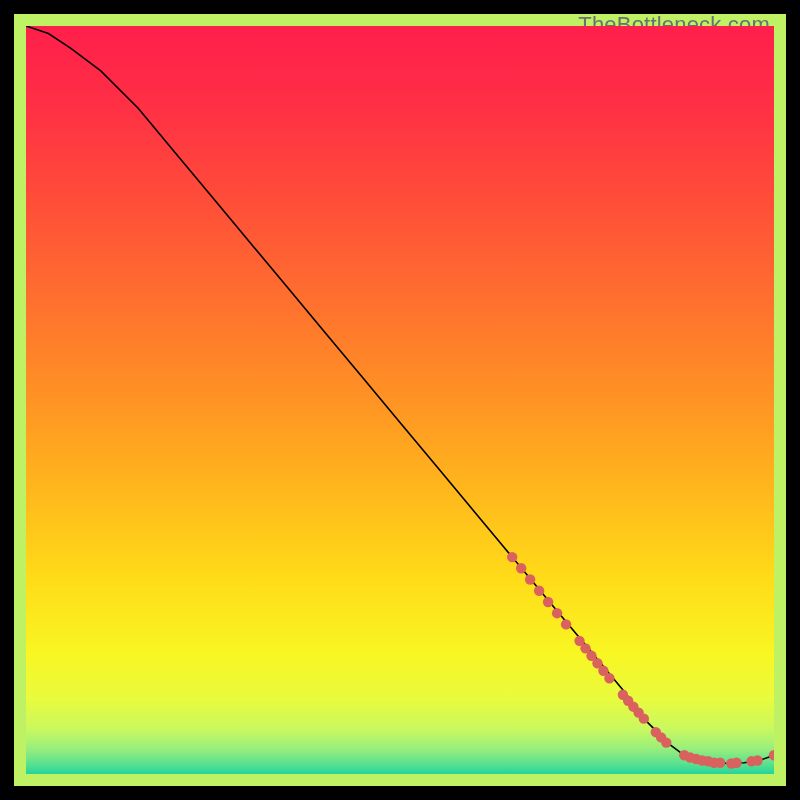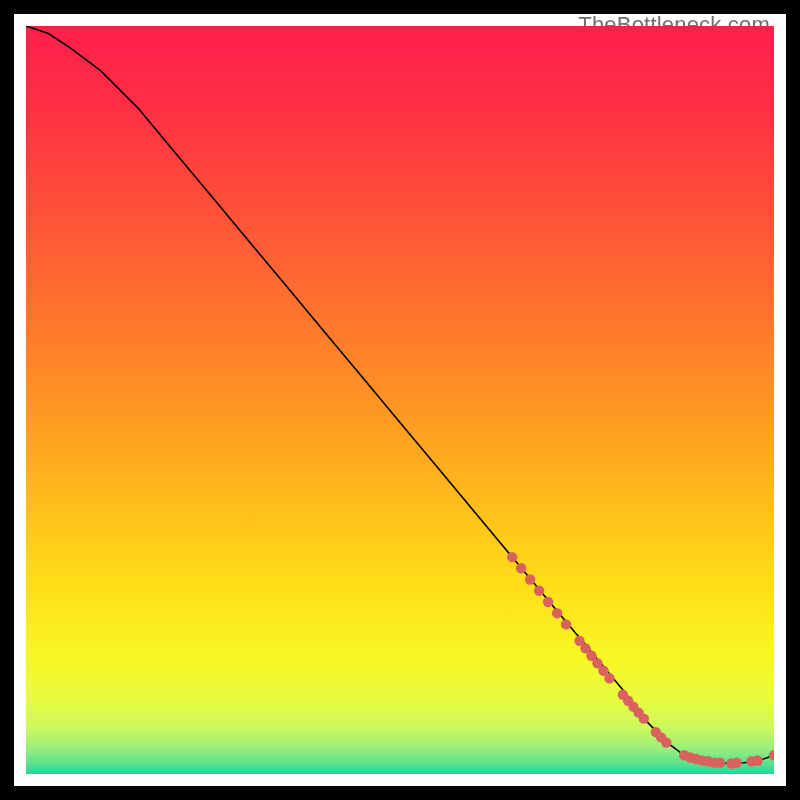--- a/index.html
+++ b/index.html
@@ -10,21 +10,21 @@
     background: #000000;
     overflow: hidden;
     font-family: Arial, Helvetica, sans-serif;
   }
   .frame {
     position: absolute;
     left: 14px;
     top: 14px;
     width: 772px;
     height: 772px;
-    background: #ffffff;
+    background: #bef264;
   }
   .plot {
     position: absolute;
     left: 12px;
     top: 12px;
     width: 748px;
     height: 748px;
   }
   .watermark {
     position: absolute;

